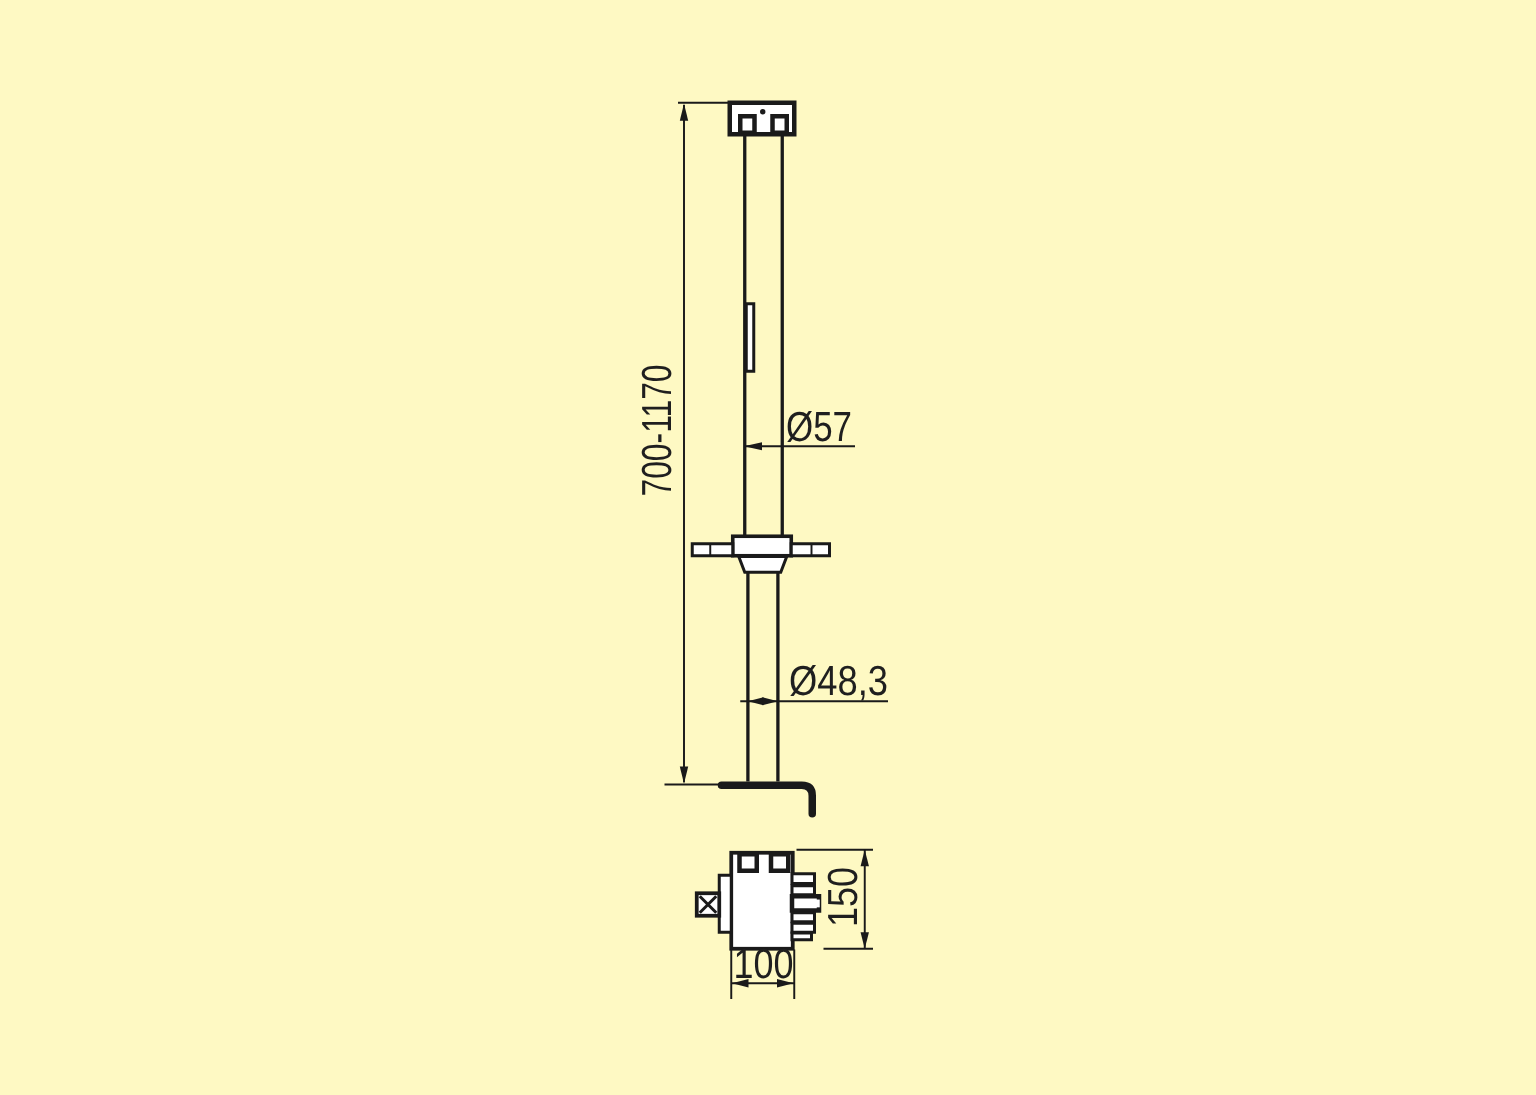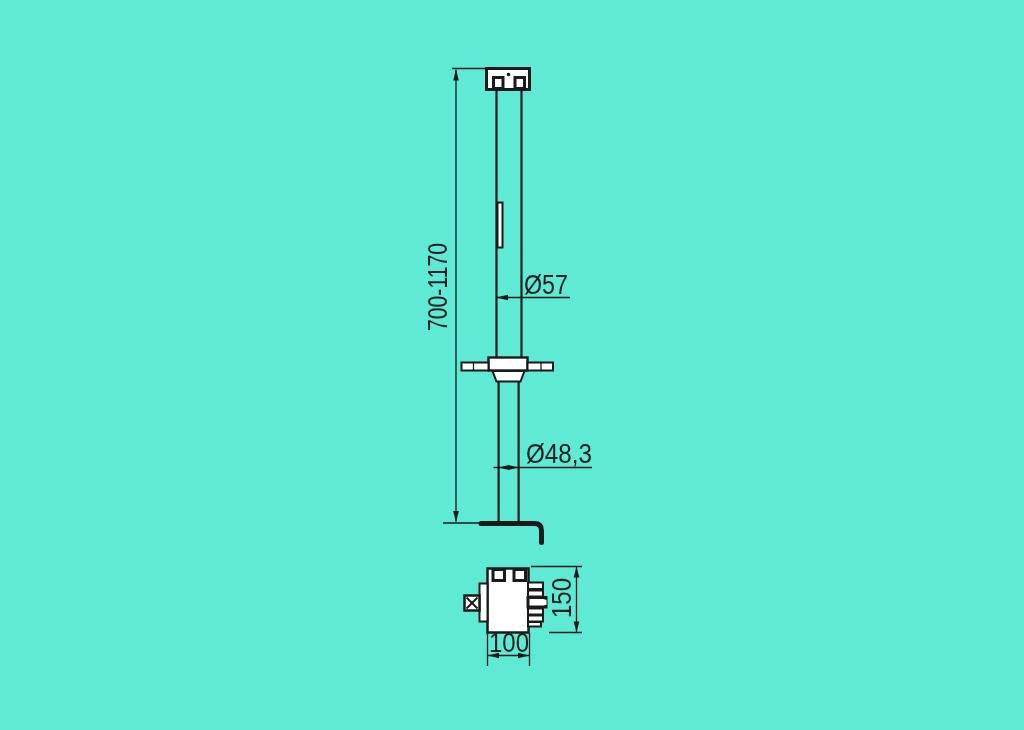--- a/index.html
+++ b/index.html
@@ -8,21 +8,21 @@
     background: #ffffff;
     width: 1024px;
     height: 730px;
     overflow: hidden;
     font-family: "Liberation Sans", sans-serif;
   }
   .canvas-wrap {
     position: relative;
     width: 1024px;
     height: 730px;
-    background: #5eead4;
+    background: #fef9c3;
   }
   svg text {
     fill: #1f1f1f;
     font-family: "Liberation Sans", "DejaVu Sans", sans-serif;
     font-size: 28px;
   }
   svg .outline { stroke: #1a1a1a; fill: #ffffff; }
   svg .thick   { stroke-width: 3; }
   svg .med     { stroke-width: 2.2; }
   svg .thin    { stroke: #1a1a1a; stroke-width: 1.3; fill: none; }

